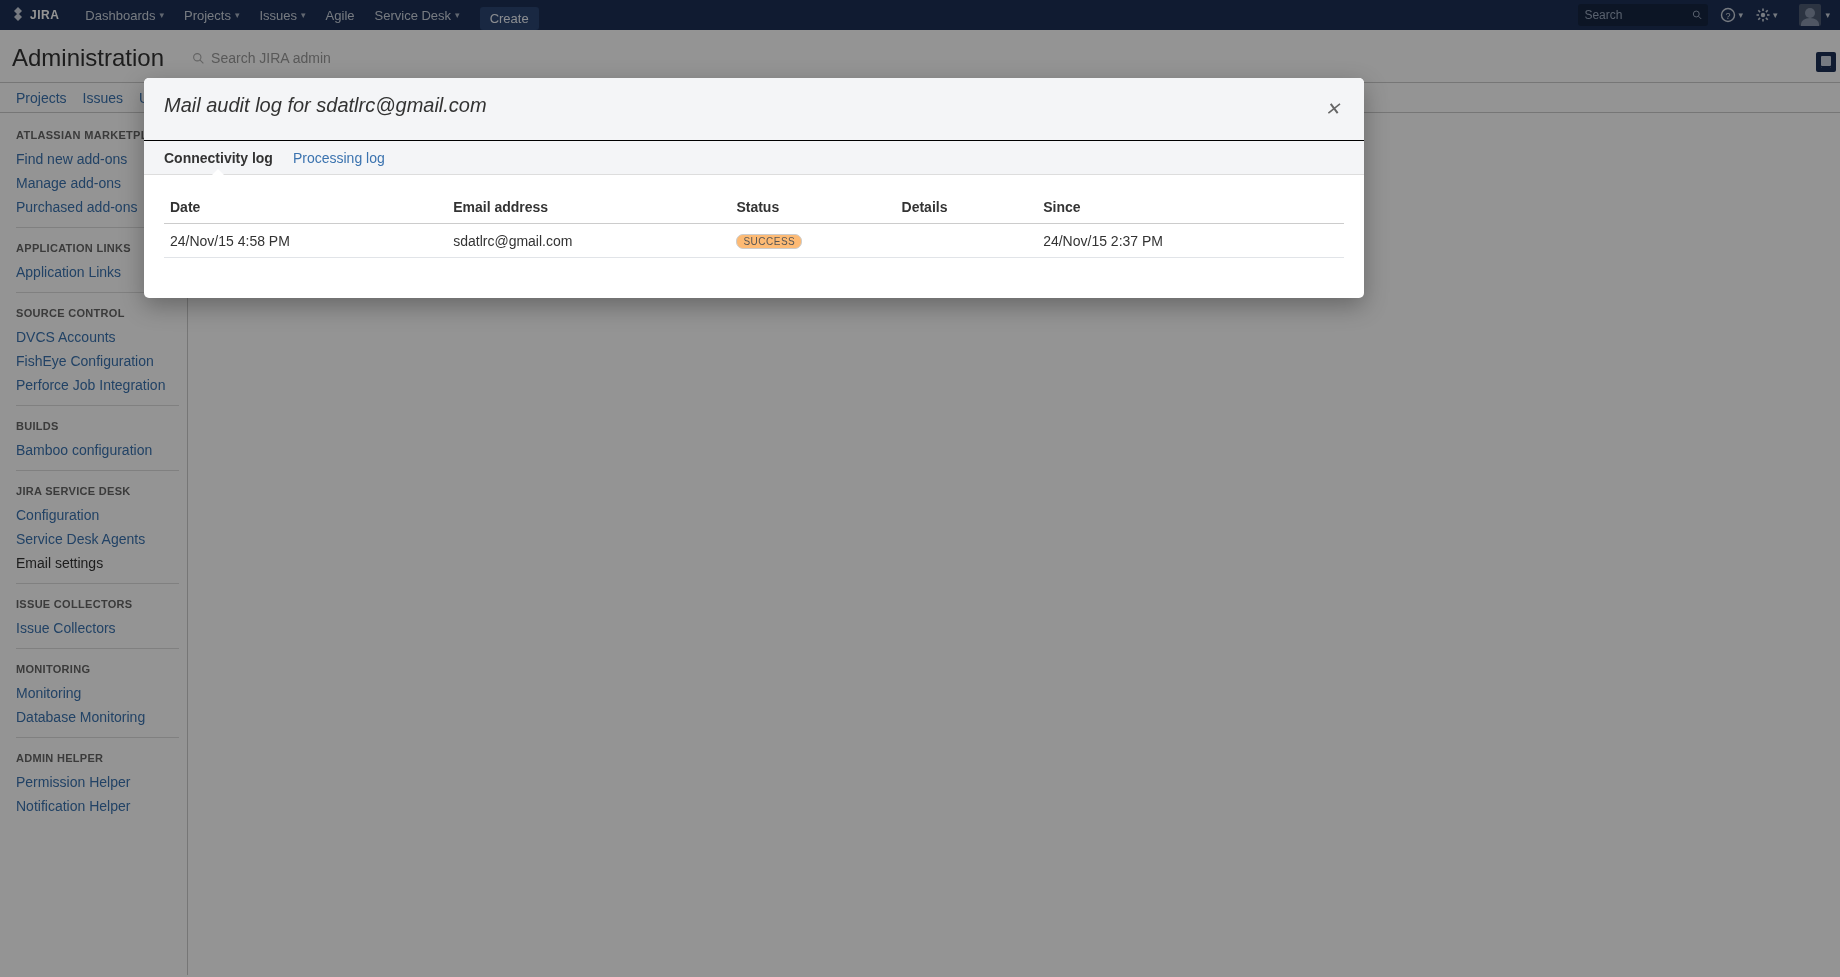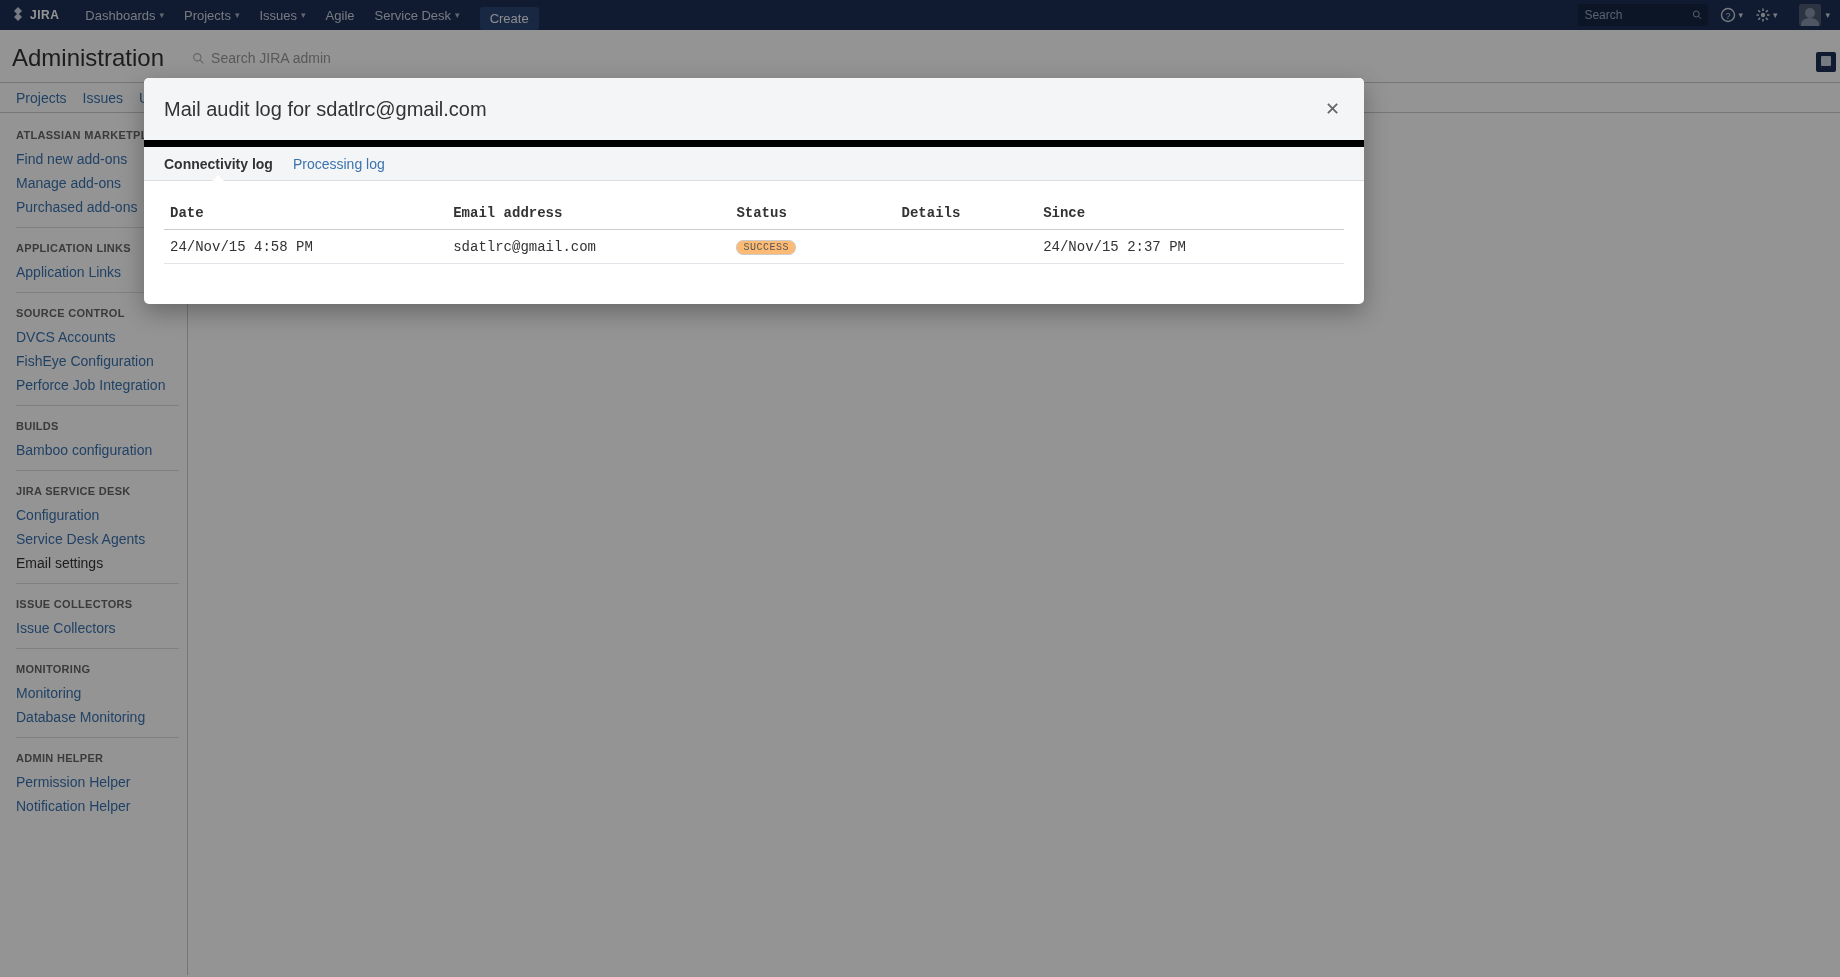--- a/index.html
+++ b/index.html
@@ -203,22 +203,23 @@
   top:78px; left:144px;
   width:1220px;
   background:#fff;
   border-radius:5px;
   box-shadow:0 8px 24px rgba(0,0,0,.3);
   overflow:hidden;
 }
 .modal-header{
   background:#f4f5f7;
   padding:16px 20px;
-  display:flex;align-items:center;
-  border-bottom:7px solid #000000;
+  display:flex;
+  border-bottom:1px solid #000000;
+  font-style:italic;
 }
 .modal-header h2{
   font-size:20px;font-weight:400;color:#333;
 }
 .modal-header .close{
   margin-left:auto;font-size:18px;color:#666;cursor:pointer;padding:4px;
 }
 .modal-tabs{
   background:#f4f5f7;
   display:flex;
@@ -241,21 +242,20 @@
   content:"";
   position:absolute;
   bottom:-1px;left:50%;transform:translateX(-50%);
   width:0;height:0;
   border-left:6px solid transparent;
   border-right:6px solid transparent;
   border-bottom:6px solid #fff;
 }
 .modal-body{
   padding:16px 20px 40px 20px;
-  font-family:Liberation Mono, monospace;
 }
 .tbl{
   width:100%;
   border-collapse:collapse;
   font-size:14px;
 }
 .tbl th{
   text-align:left;font-weight:bold;color:#333;
   padding:8px 6px;
   border-bottom:1px solid #ccc;

